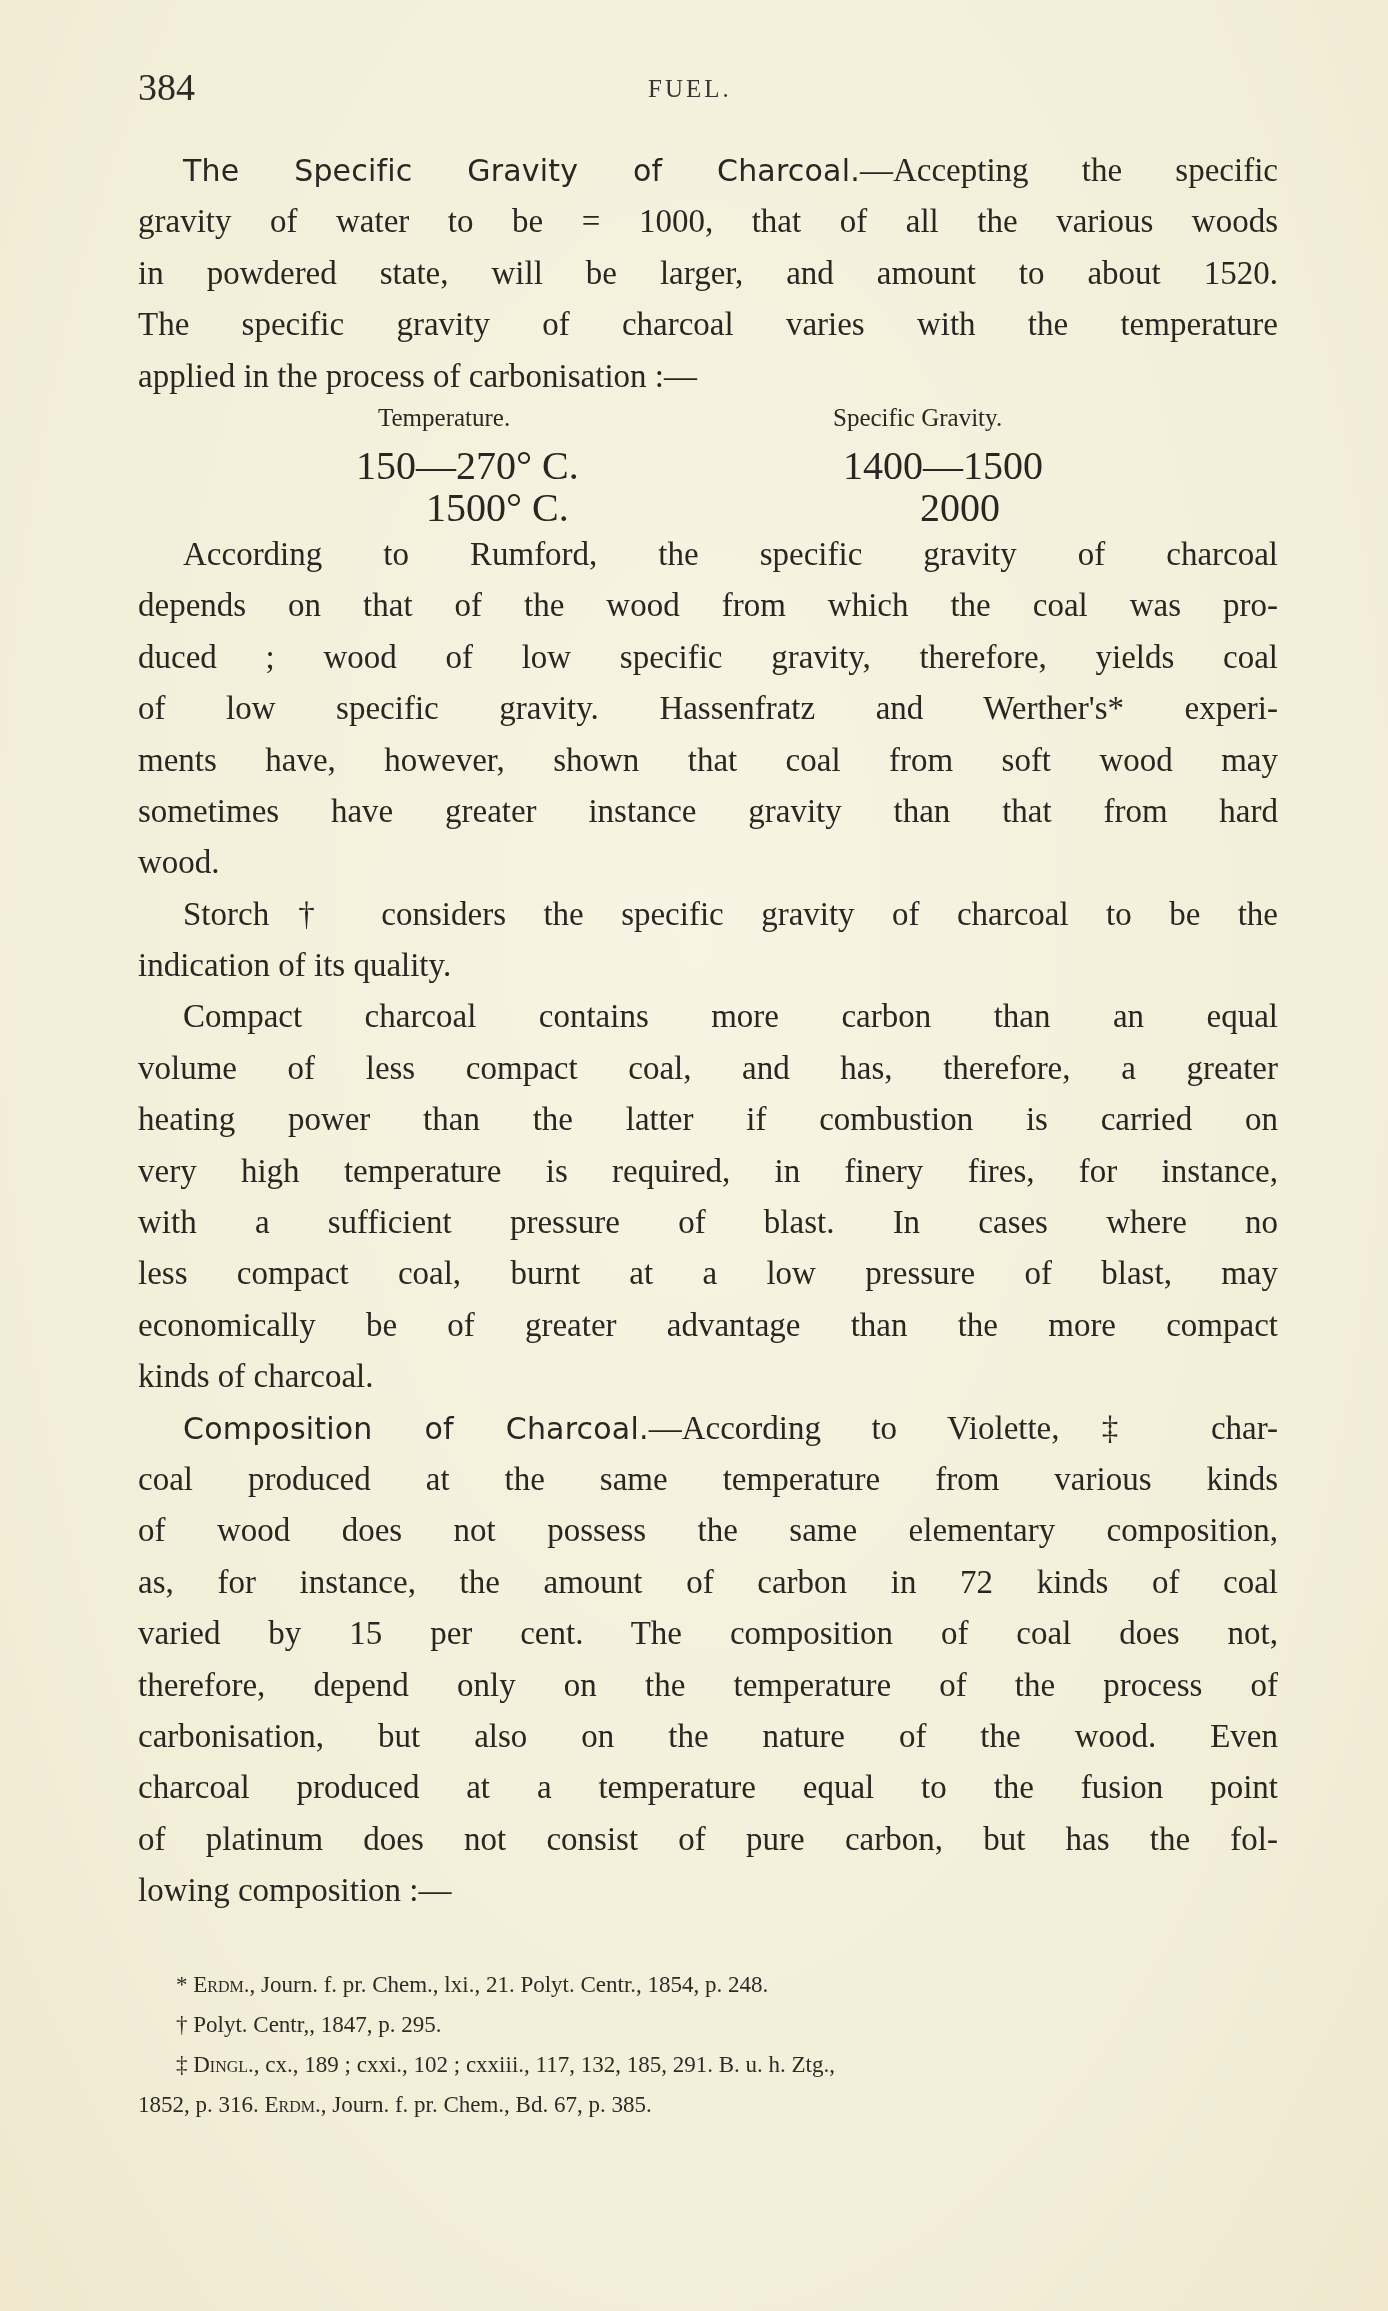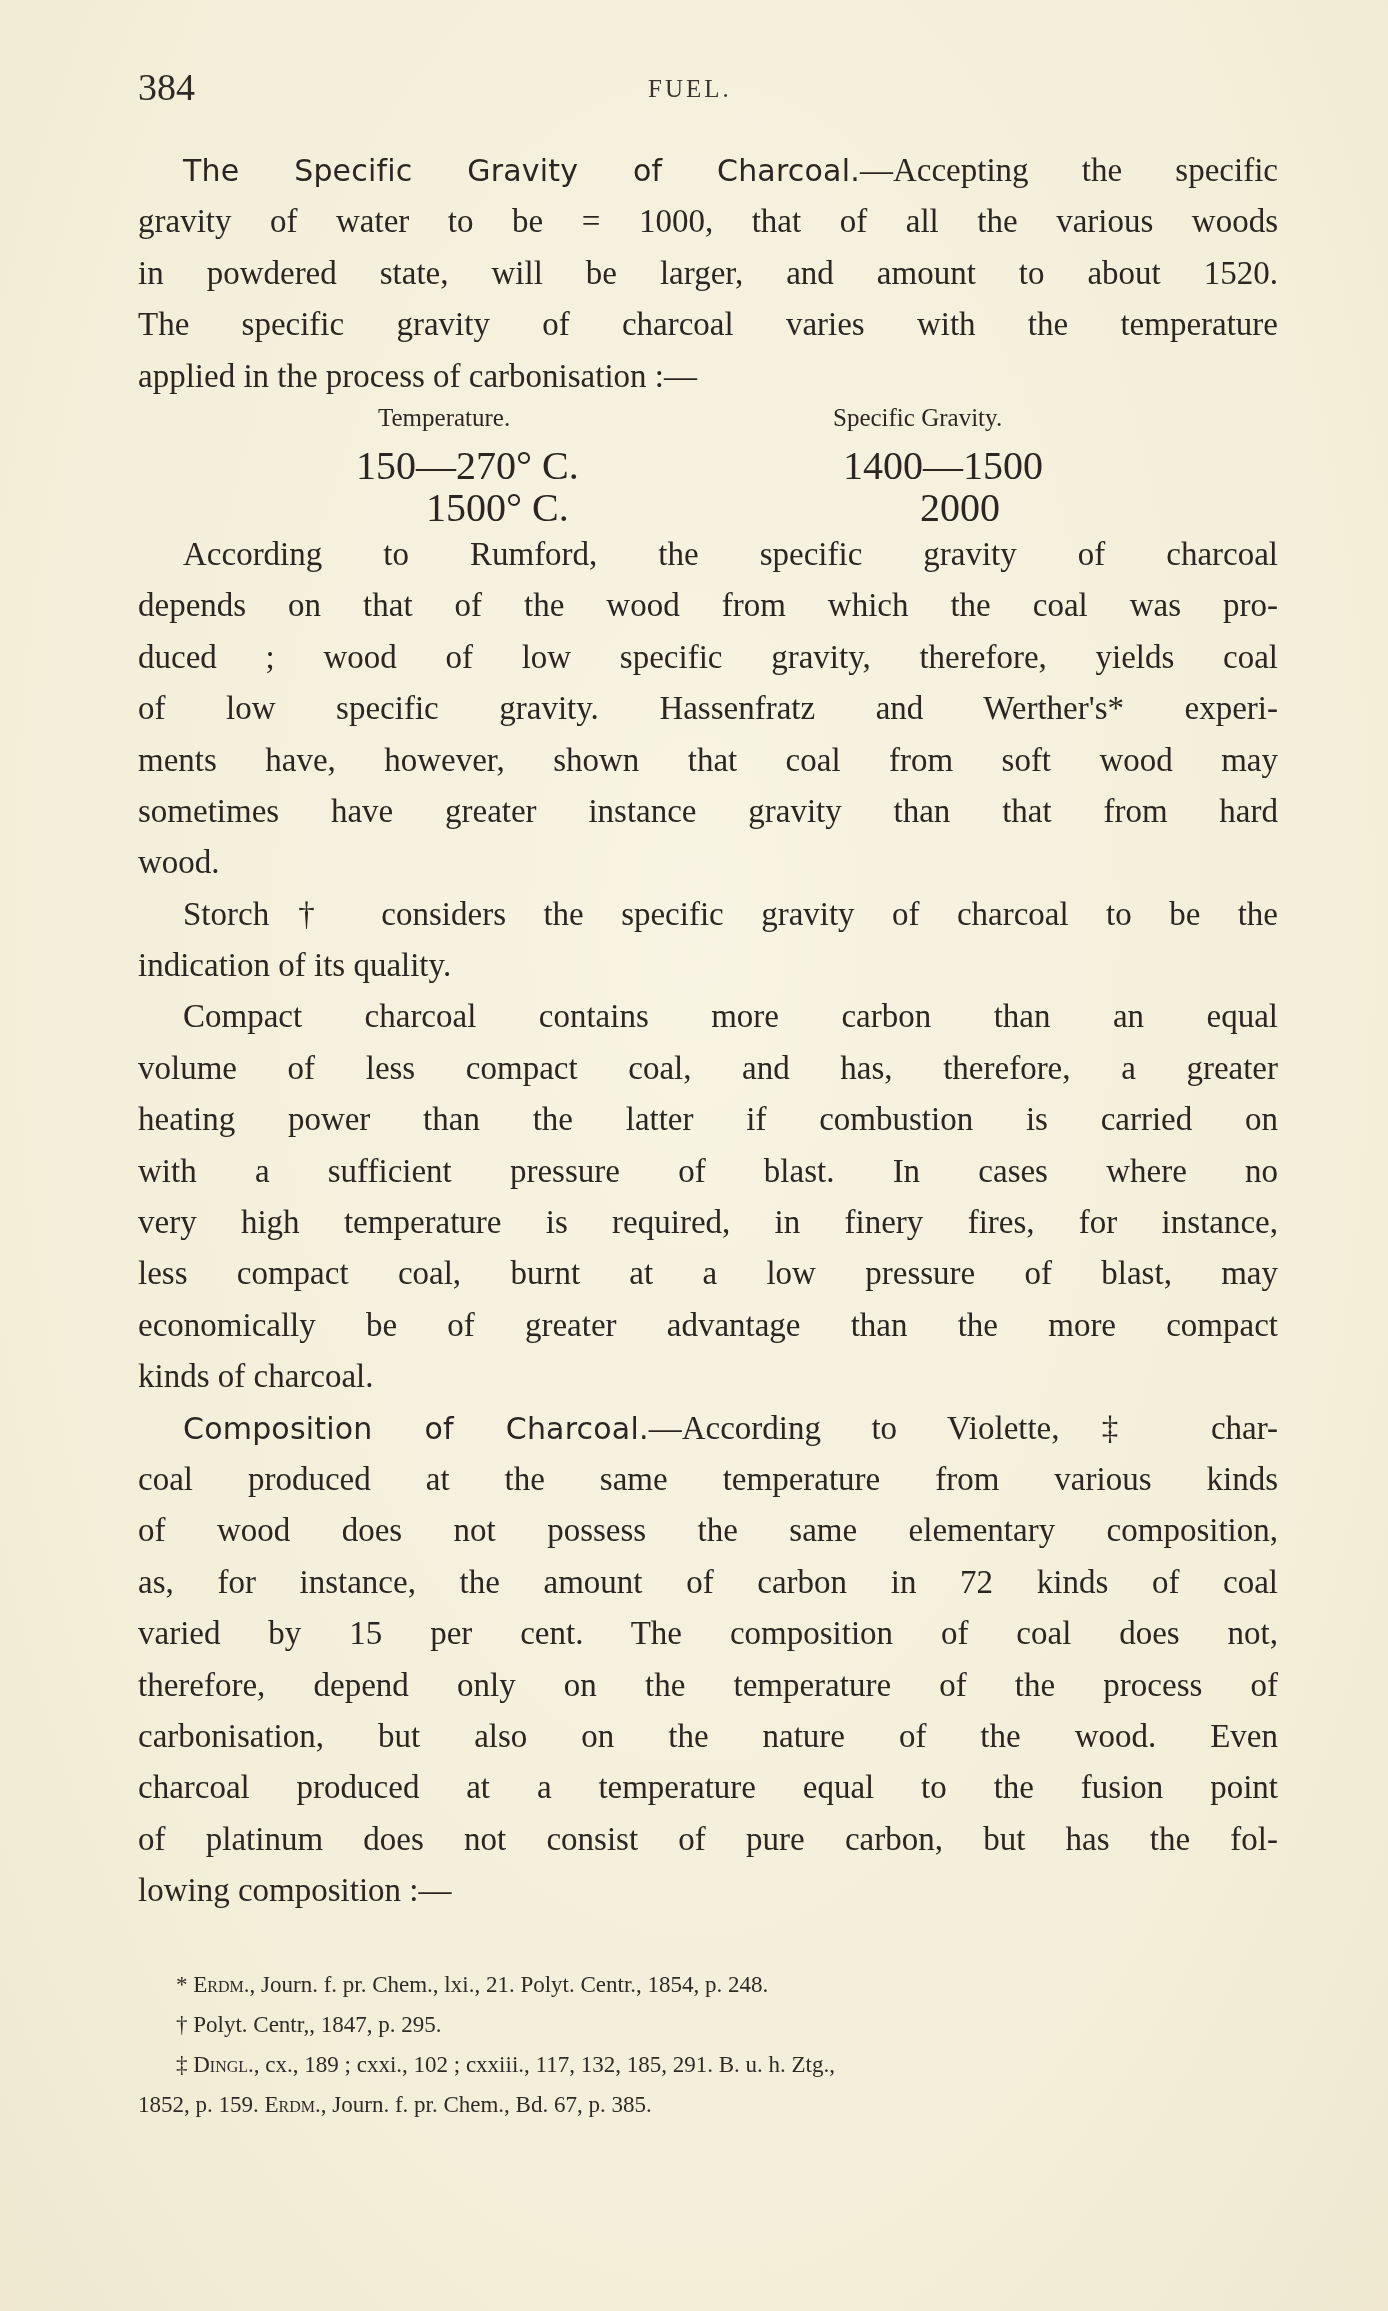--- a/index.html
+++ b/index.html
@@ -73,22 +73,22 @@
 
     <div>
       <div class="line indent">Storch† considers the specific gravity of charcoal to be the</div>
       <div class="line last">indication of its quality.</div>
     </div>
 
     <div>
       <div class="line indent">Compact charcoal contains more carbon than an equal</div>
       <div class="line">volume of less compact coal, and has, therefore, a greater</div>
       <div class="line">heating power than the latter if combustion is carried on</div>
+      <div class="line">very high temperature is required, in finery fires, for instance,</div>
       <div class="line">with a sufficient pressure of blast. In cases where no</div>
-      <div class="line">very high temperature is required, in finery fires, for instance,</div>
       <div class="line">less compact coal, burnt at a low pressure of blast, may</div>
       <div class="line">economically be of greater advantage than the more compact</div>
       <div class="line last">kinds of charcoal.</div>
     </div>
 
     <div>
       <div class="line indent"><span class="bold-lead">Composition of Charcoal.</span><span>—According to Violette,‡ char-</span></div>
       <div class="line">coal produced at the same temperature from various kinds</div>
       <div class="line">of wood does not possess the same elementary composition,</div>
       <div class="line">as, for instance, the amount of carbon in 72 kinds of coal</div>
@@ -108,17 +108,17 @@
     </div>
     <div class="fn" style="padding-left:38px;">
       <span>†</span>
       <span>Polyt. Centr,, 1847, p. 295.</span>
     </div>
     <div class="fn" style="padding-left:38px;">
       <span>‡</span>
       <span class="sc">Dingl.</span><span>, cx., 189 ; cxxi., 102 ; cxxiii., 117, 132, 185, 291.   B. u. h. Ztg.,</span>
     </div>
     <div class="fn">
-      <span>1852, p. 159.   </span><span class="sc">Erdm.</span><span>, Journ. f. pr. Chem., Bd. 67, p. 385.</span>
+      <span>1852, p. 316.   </span><span class="sc">Erdm.</span><span>, Journ. f. pr. Chem., Bd. 67, p. 385.</span>
     </div>
   </div>
 
 </div>
 
 </body></html>

